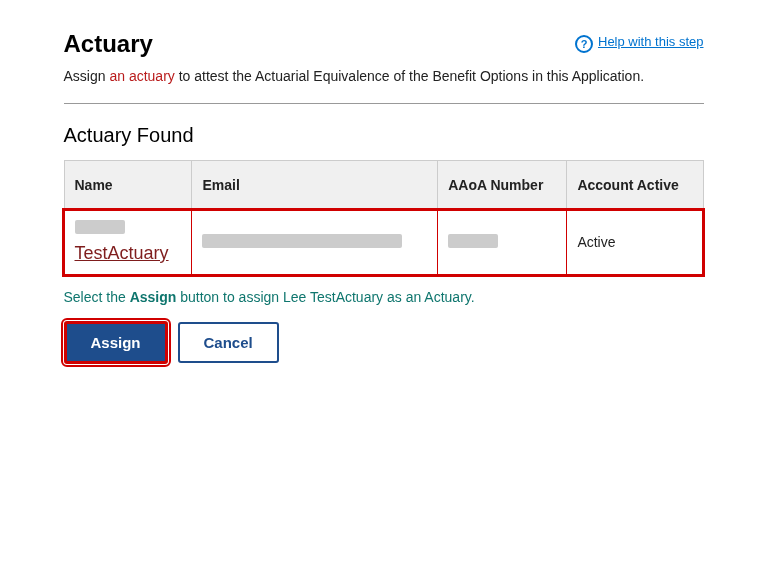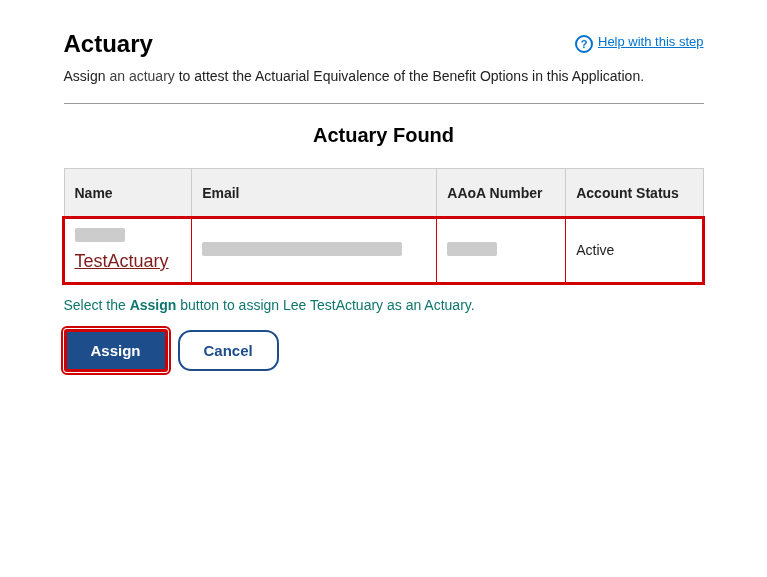--- a/index.html
+++ b/index.html
@@ -57,33 +57,32 @@
       text-decoration: underline;
       line-height: 1.3;
     }
     .intro-text {
       color: #222;
       font-size: 14px;
       line-height: 1.5;
       margin-bottom: 16px;
     }
     .intro-text a, .intro-text .blue {
-      color: #404040;
+      color: #b91c1c;
     }
     .divider {
       border: none;
       border-top: 1px solid #999;
       margin-bottom: 20px;
     }
     .section-title {
       font-size: 20px;
-      font-weight: bold;
+      font-weight: normal;
       color: #000;
-      margin-bottom: 21px;
-      text-align: center;
+      margin-bottom: 13px;
     }
     .matched-text {
       color: #222;
       font-size: 14px;
       margin-bottom: 14px;
     }
     .matched-text .blue {
       color: #0073cf;
     }
     .search-results-label {
@@ -172,21 +171,21 @@
       outline-offset: 1px;
     }
     .btn-cancel {
       background: #fff;
       color: #1e4d8c;
       border: 2px solid #1e4d8c;
       padding: 10px 24px;
       font-size: 15px;
       font-weight: bold;
       cursor: pointer;
-      border-radius: 13px;
+      border-radius: 3px;
     }
   </style>
 </head>
 <body>
 
 <div class="page-wrapper">
 
   <div class="page-header">
     <h1 class="page-title">Actuary</h1>
     <a class="help-link" href="#">
@@ -204,21 +203,21 @@
   <h2 class="section-title">Actuary Found</h2>
 
 
 
   <table class="results-table">
     <thead>
       <tr>
         <th>Name</th>
         <th>Email</th>
         <th>AAoA Number</th>
-        <th>Account Status</th>
+        <th>Account Active</th>
       </tr>
     </thead>
     <tbody>
       <tr class="selected-row">
         <td class="name-cell">
           <span class="placeholder-rect name-placeholder"></span><br>
           <span class="name-text">TestActuary</span>
         </td>
         <td>
           <span class="placeholder-rect email-placeholder"></span>

